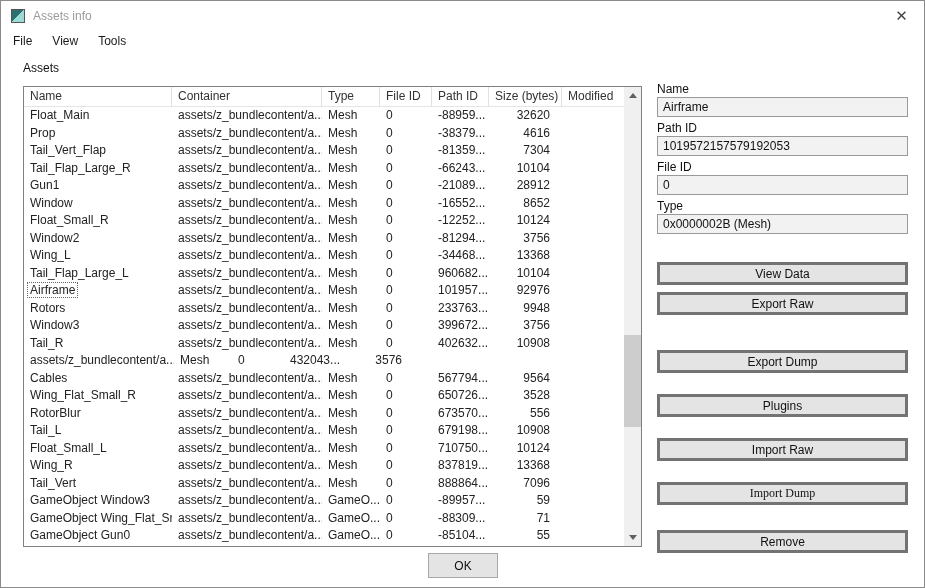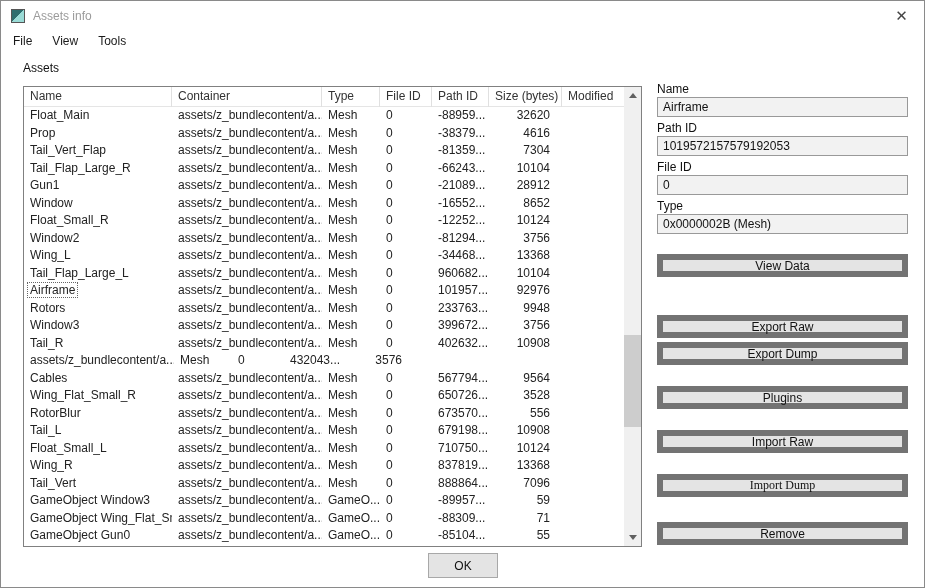--- a/index.html
+++ b/index.html
@@ -47,22 +47,22 @@
   .tri-up { width:0; height:0; border-left:4px solid transparent; border-right:4px solid transparent; border-bottom:5px solid #606060; }
   .tri-down { width:0; height:0; border-left:4px solid transparent; border-right:4px solid transparent; border-top:5px solid #606060; }
   .sb-thumb { position:absolute; left:0; width:17px; top:54%; height:20%; background:#cdcdcd; }
 
   
   .field-label { position:absolute; left:656px; font-size:12px; color:#111; }
   .textbox { position:absolute; left:656px; width:251px; height:20px;
     background:#f2f2f2; border:1px solid #999; font-size:12px; color:#111;
     line-height:18px; padding:0 5px; white-space:nowrap; overflow:hidden; }
   .btn { position:absolute; left:656px; width:251px; height:23px;
-    background:#e4e4e4; border:6px solid #737373; font-size:12px; color:#111;
-    display:flex; align-items:center; justify-content:center; cursor:default; }
+    background:#e4e4e4; border:3px solid #737373; font-size:12px; color:#111;
+    display:flex; align-items:center; justify-content:center; cursor:default;margin-top:8px; }
 
   
   .ok-btn { position:absolute; left:427px; top:552px; width:70px; height:25px;
     background:#e4e4e4; border:1px solid #a8a8a8; font-size:12px; color:#111;
     display:flex; align-items:center; justify-content:center; cursor:default; }
 </style>
 </head>
 <body>
 
 <div id="window">
@@ -343,21 +343,21 @@
   <div class="field-label" style="top:120px;">Path ID</div>
   <div class="textbox" style="top:135px;">1019572157579192053</div>
 
   <div class="field-label" style="top:159px;">File ID</div>
   <div class="textbox" style="top:174px;">0</div>
 
   <div class="field-label" style="top:198px;">Type</div>
   <div class="textbox" style="top:213px;">0x0000002B (Mesh)</div>
 
   <div class="btn" style="top:253px;">View Data</div>
-  <div class="btn" style="top:314px;">Export Raw</div>
+  <div class="btn" style="top:283px;">Export Raw</div>
   <div class="btn" style="top:341px;">Export Dump</div>
   <div class="btn" style="top:385px;">Plugins</div>
   <div class="btn" style="top:429px;">Import Raw</div>
   <div class="btn" style="top:473px;font-family:Liberation Serif, serif;">Import Dump</div>
   <div class="btn" style="top:521px;">Remove</div>
 
   <div class="ok-btn">OK</div>
 
 </div>
 

